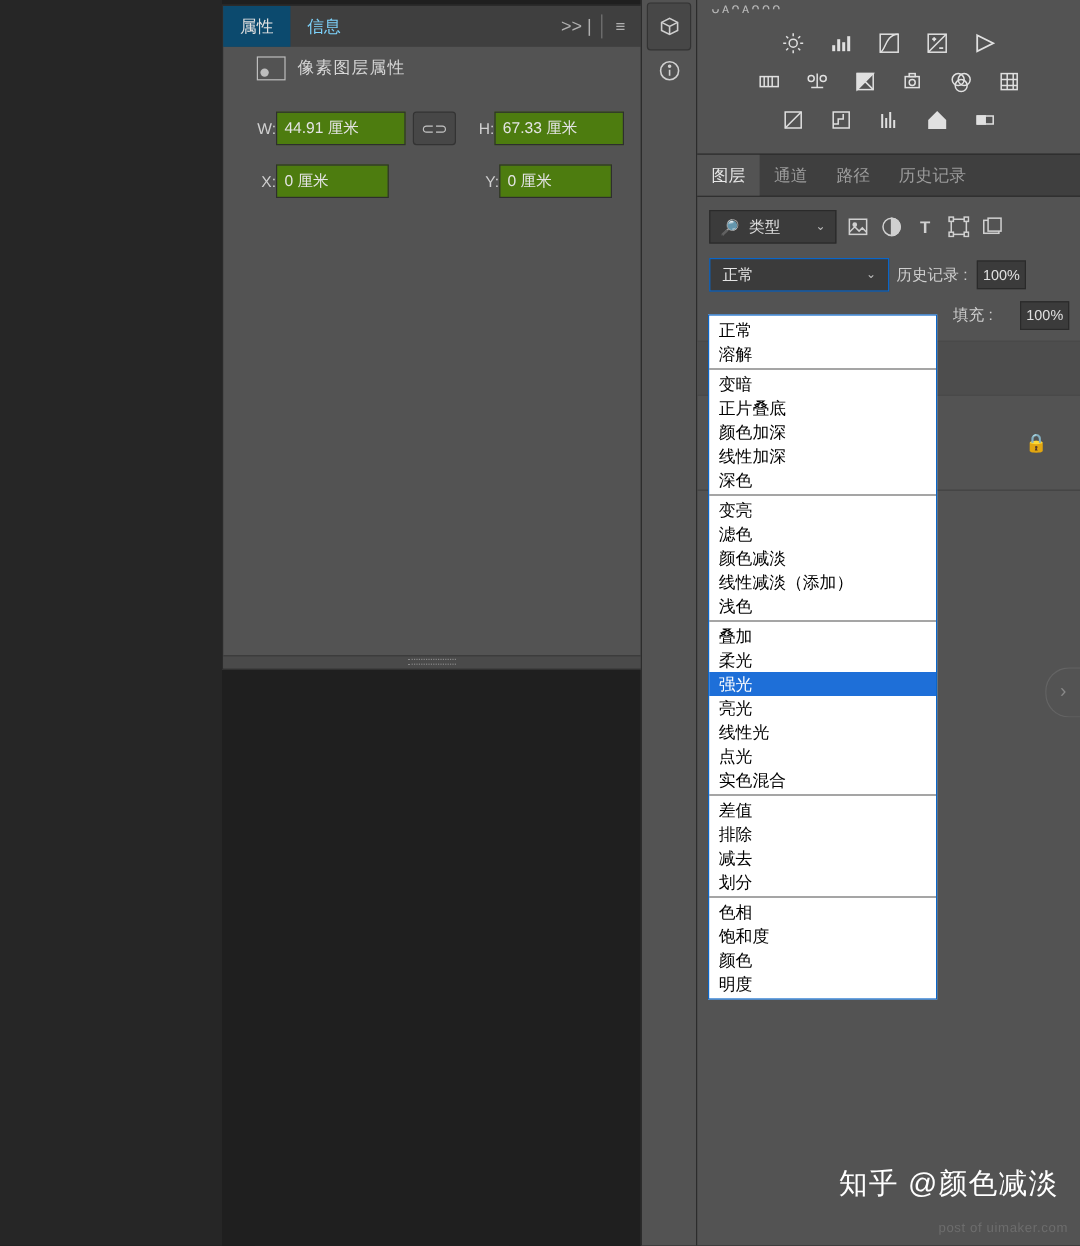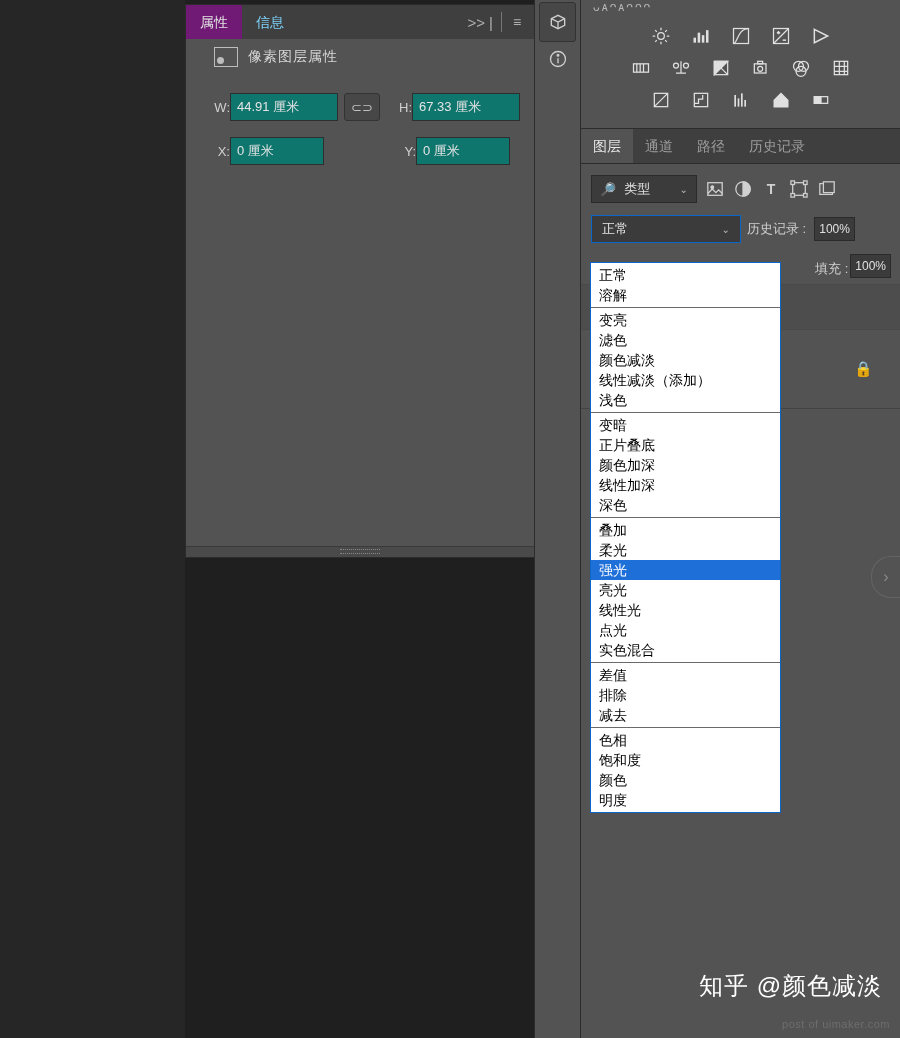--- a/index.html
+++ b/index.html
@@ -1,32 +1,32 @@
 <!DOCTYPE html>
 <html><head>
 <meta charset="utf-8">
 <style>
 html,body{margin:0;padding:0;width:900px;height:1038px;background:#1f1f1f;font-family:"Microsoft YaHei",SimSun,Arial,sans-serif;font-size:13px;color:#cfcfcf;overflow:hidden}
 #canvas-area{position:absolute;left:0;top:0;width:185px;height:1038px;background:#262626}
 #props-panel{position:absolute;left:185px;top:4px;width:348px;height:552px;background:#535353;border:1px solid #2b2b2b}
 #props-tabs{height:34px;background:#3f3f3f;display:flex;align-items:center}
 .ptab{padding:0 14px;height:34px;line-height:34px;color:#7dd3fc;font-size:14px}
-.ptab.active{background:#701a75;color:#e0e0e0}
+.ptab.active{background:#0c4a6e;color:#e0e0e0}
 #props-collapse{margin-left:auto;color:#b0b0b0;font-size:15px;padding:0 8px;cursor:pointer}
 #props-vline{width:1px;height:20px;background:#777;margin-right:6px}
 #props-menu{width:18px;text-align:center;color:#b0b0b0;font-size:14px;margin-right:8px}
 #props-subhdr{display:flex;align-items:center;height:36px;padding-left:28px}
 #px-icon{width:22px;height:18px;border:1px solid #bdbdbd;display:flex;align-items:flex-end}
 #px-icon i{width:7px;height:7px;background:#bdbdbd;border-radius:50%;margin:0 0 2px 2px}
 #px-icon b{flex:1;height:1px}
 #props-subtitle{margin-left:10px;color:#d6d6d6;font-size:14px;letter-spacing:1px}
 #props-body{padding:18px 10px;font-size:13px;color:#d0d0d0}
 .dimrow{display:flex;align-items:center;margin-bottom:16px;padding-left:8px}
 .dimlab{width:26px;text-align:right;color:#d0d0d0}
-.dimval{background:#0f766e;border:1px solid #2e2e2e;height:26px;line-height:26px;padding:0 6px;color:#e4e4e4;min-width:80px;text-align:left}
+.dimval{background:#4d7c0f;border:1px solid #2e2e2e;height:26px;line-height:26px;padding:0 6px;color:#e4e4e4;min-width:80px;text-align:left}
 .dimval.wide{min-width:94px}
 .link-btn{width:34px;height:26px;margin:0 6px;background:#474747;border:1px solid #333;border-radius:3px;display:flex;align-items:center;justify-content:center;color:#c0c0c0;font-size:13px}
 .gap{width:16px}
 #props-footer{position:absolute;left:0;bottom:0;width:100%;height:10px;background:#4a4a4a;border-top:1px solid #3a3a3a}
 #props-footer::after{content:"";position:absolute;left:50%;top:2px;width:40px;margin-left:-20px;border-top:1px dotted #888;border-bottom:1px dotted #888;height:3px}
 #mid-strip{position:absolute;left:534px;top:0;width:45px;height:1038px;background:#535353;border-left:1px solid #2c2c2c;border-right:1px solid #2c2c2c}
 .msbtn{height:34px;display:flex;align-items:center;justify-content:center}
 .msbtn svg{width:20px;height:20px}
 .msbtn.dbl{height:38px;margin-top:2px;background:#474747;border:1px solid #333;margin-left:4px;margin-right:4px;border-radius:3px}
 #right-panel{position:absolute;left:580px;top:0;width:320px;height:1038px;background:#535353;border-left:1px solid #2c2c2c}
@@ -40,21 +40,21 @@
 .rtab.active{background:#535353;color:#e6e6e6}
 #filter-row{display:flex;align-items:center;height:38px;padding:6px 10px 0 10px;gap:8px}
 #kind-dd{background:#3b3b3b;border:1px solid #2a2a2a;height:26px;display:flex;align-items:center;padding:0 8px;gap:8px;color:#e0e0e0;min-width:88px;position:relative}
 #kind-dd .car{margin-left:auto;font-size:10px;color:#bbb}
 .ficon{width:20px;height:20px;display:flex;align-items:center;justify-content:center;color:#d0d0d0;font-weight:bold;font-size:14px}
 #blend-row{display:flex;align-items:center;height:34px;padding:4px 10px 0 10px;gap:6px}
 #blend-dd{background:#3b3b3b;border:1px solid #0a66c9;height:26px;display:flex;align-items:center;padding:0 10px;color:#e4e4e4;width:128px;position:relative}
 #blend-dd .car{margin-left:auto;font-size:10px;color:#bbb}
 .rlab{color:#cfcfcf;font-size:13px}
 .pcent{background:#3b3b3b;border:1px solid #2a2a2a;height:22px;line-height:22px;padding:0 4px;margin-left:2px;color:#e0e0e0;font-size:12px}
-#fill-row{display:flex;align-items:flex-end;height:30px;padding:2px 10px 0 10px;justify-content:flex-end;gap:0}
+#fill-row{display:flex;align-items:center;height:30px;padding:2px 10px 0 10px;justify-content:flex-end;gap:21px}
 #lock-row{height:44px;border-top:1px solid #494949;border-bottom:1px solid #494949;margin-top:6px;background:#4d4d4d}
 #layer-area{height:78px;border-bottom:1px solid #434343;display:flex;align-items:center;justify-content:flex-end;padding-right:28px}
 #lock-ic{font-size:15px;color:#cfcfcf}
 #blend-menu{position:absolute;left:590px;top:262px;width:189px;background:#fff;border:1px solid #0a66c9;z-index:50;color:#000;font-size:14px;line-height:20px}
 .bm-group{border-bottom:1px solid #6a6a6a;padding:2px 0}
 .bm-group:last-child{border-bottom:none}
 .bm-item{padding:0 8px;cursor:default}
 .bm-item.hl{background:#1e6fd8;color:#fff}
 #zhihu{position:absolute;right:18px;bottom:36px;color:#fff;font-size:24px;letter-spacing:1px}
 #wm{position:absolute;right:10px;bottom:8px;color:#6d6d6d;font-size:11px;letter-spacing:0.5px}
@@ -295,46 +295,47 @@
     <span id="lock-ic">🔒</span>
   </div>
 </div>
 
 <div id="blend-menu">
   <div class="bm-group">
       <div class="bm-item">正常</div>
       <div class="bm-item">溶解</div>
     </div>
   <div class="bm-group">
+      <div class="bm-item">变暗</div>
+      <div class="bm-item">正片叠底</div>
+      <div class="bm-item">颜色加深</div>
+      <div class="bm-item">线性加深</div>
+      <div class="bm-item">深色</div>
+    </div>
+  <div class="bm-group">
       <div class="bm-item">变亮</div>
       <div class="bm-item">滤色</div>
       <div class="bm-item">颜色减淡</div>
       <div class="bm-item">线性减淡（添加）</div>
       <div class="bm-item">浅色</div>
-    </div>
-  <div class="bm-group">
-      <div class="bm-item">变暗</div>
-      <div class="bm-item">正片叠底</div>
-      <div class="bm-item">颜色加深</div>
-      <div class="bm-item">线性加深</div>
-      <div class="bm-item">深色</div>
     </div>
   <div class="bm-group">
       <div class="bm-item">叠加</div>
       <div class="bm-item">柔光</div>
       <div class="bm-item hl">强光</div>
       <div class="bm-item">亮光</div>
       <div class="bm-item">线性光</div>
       <div class="bm-item">点光</div>
       <div class="bm-item">实色混合</div>
     </div>
   <div class="bm-group">
       <div class="bm-item">差值</div>
       <div class="bm-item">排除</div>
       <div class="bm-item">减去</div>
+      <div class="bm-item">划分</div>
     </div>
   <div class="bm-group">
       <div class="bm-item">色相</div>
       <div class="bm-item">饱和度</div>
       <div class="bm-item">颜色</div>
       <div class="bm-item">明度</div>
     </div>
 </div>
 
 <div id="rnav">›</div>

